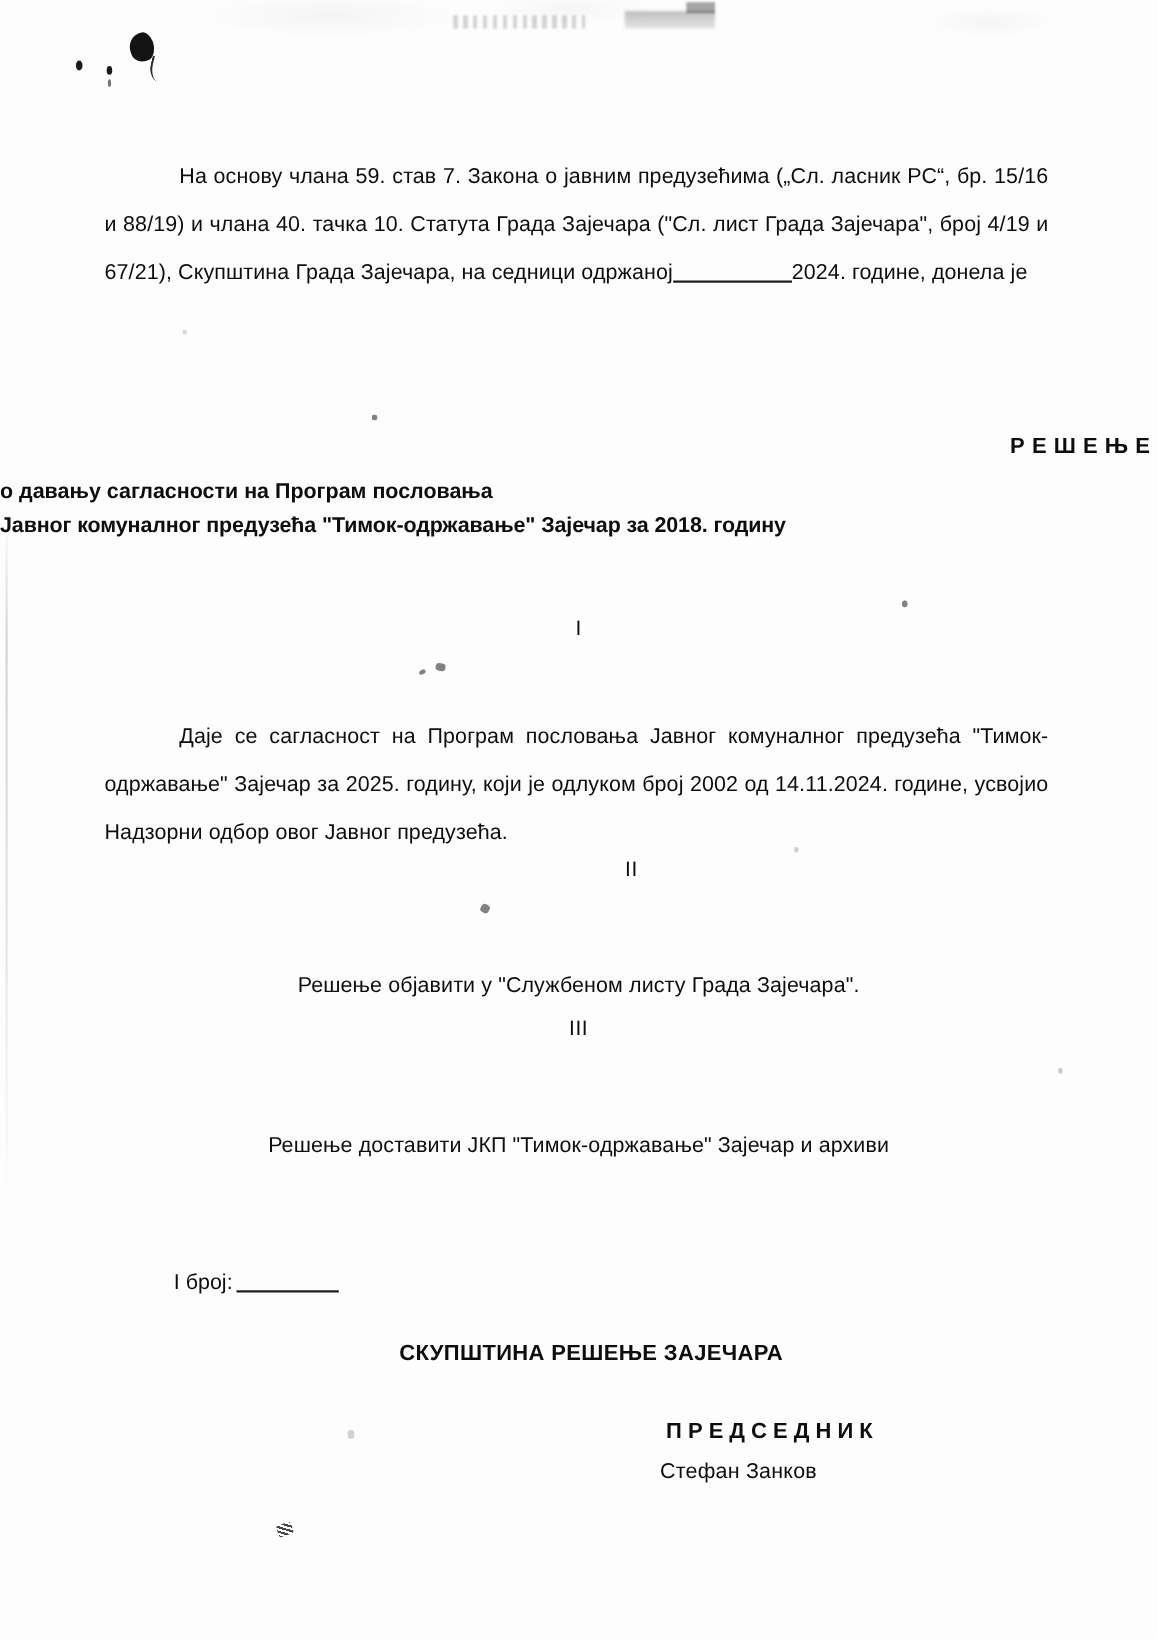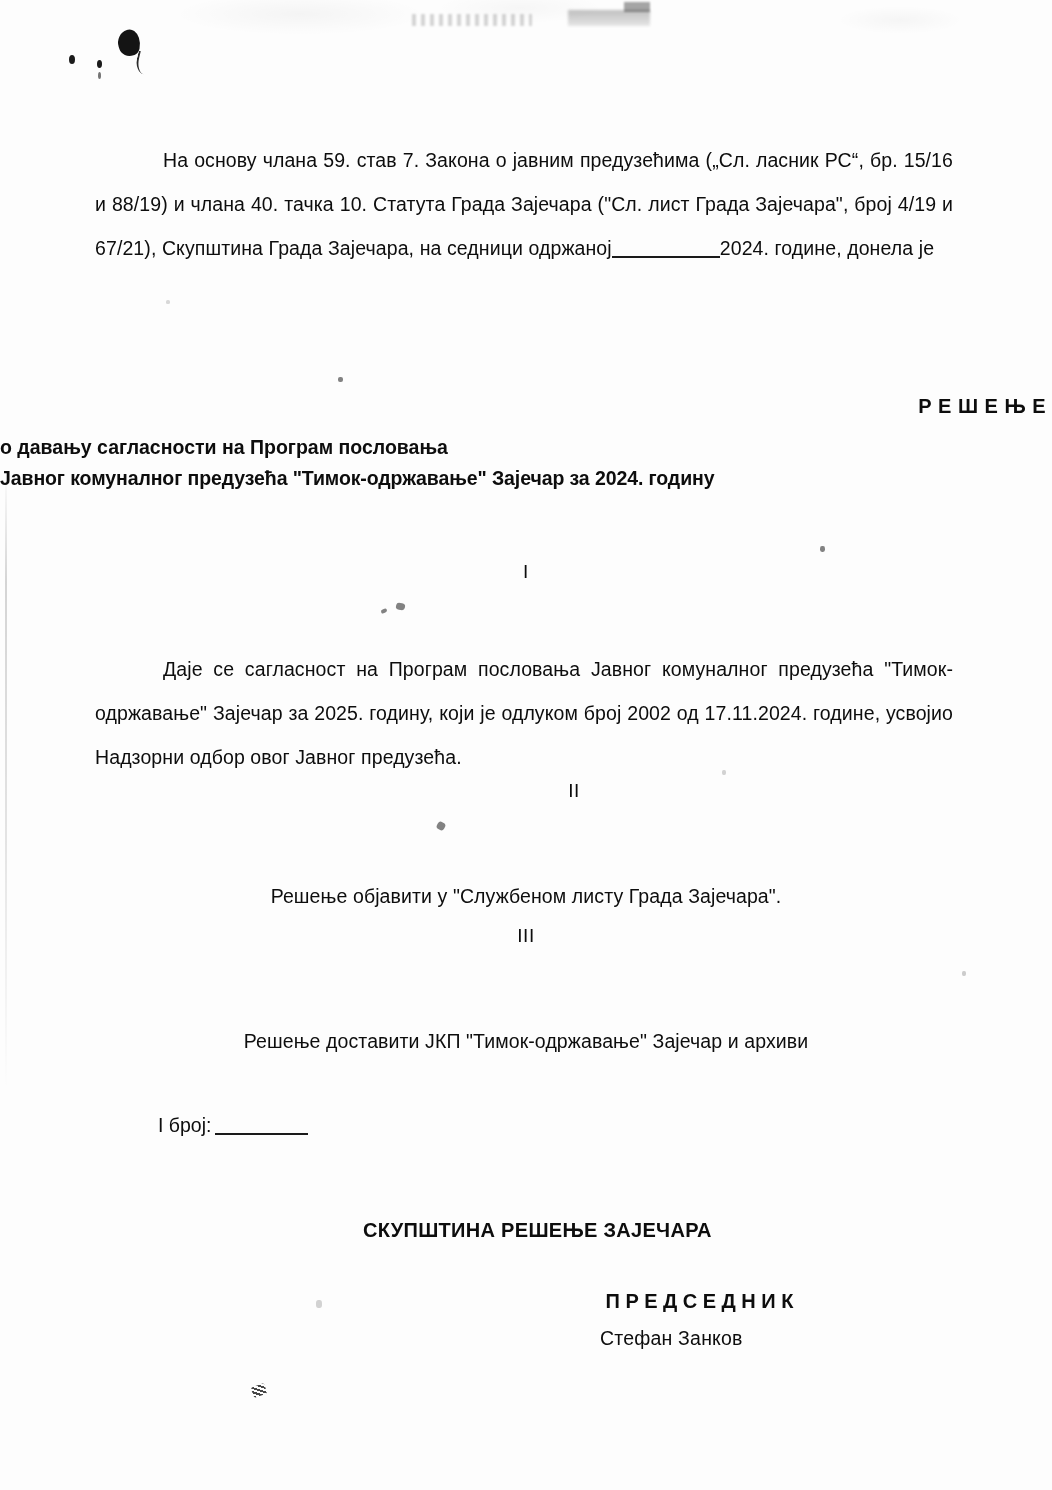--- a/index.html
+++ b/index.html
@@ -176,21 +176,21 @@
     top: 999px;
     text-align: center;
     text-indent: 0;
     left: 0;
     width: 1052px;
   }
 
   .footer-meta {
     position: absolute;
     left: 158px;
-    top: 1108px;
+    top: 1149px;
     font-size: 19.5px;
     line-height: 35px;
   }
   .footer-meta .fill-short {
     display: inline-block;
     width: 93px;
     border-bottom: 2px solid #1a1a1a;
     vertical-align: -3px;
     margin-left: 4px;
   }
@@ -257,25 +257,25 @@
   <div class="scan-noise fleck fleck-10"></div>
 
   <div class="doc-body">
 
     <p class="intro"><span>На основу члана 59. став 7. Закона о јавним предузећима („Сл. ласник РС“, бр. 15/16 и 88/19) и члана 40.  тачка 10. Статута Града Зајечара ("Сл. лист Града Зајечара", број 4/19 и 67/21), Скупштина Града Зајечара, на седници одржаној</span><span class="blank-line"></span><span>2024. године, донела је</span></p>
 
     <h1 class="heading-reshenje">РЕШЕЊЕ</h1>
 
     <div class="subtitle">
       <div class="line1">о давању сагласности  на Програм пословања</div>
-      <div class="line2">Јавног комуналног предузећа "Тимок-одржавање" Зајечар за 2024. годину</div>
+      <div class="line2">Јавног комуналног предузећа "Тимок-одржавање" Зајечар за 2018. годину</div>
     </div>
 
     <div class="section-num sec-i">I</div>
-    <p class="para para-i">Даје се сагласност на Програм пословања Јавног комуналног предузећа "Тимок-одржавање" Зајечар за 2025. годину, који је одлуком број 2002 од 17.11.2024. године, усвојио Надзорни одбор овог Јавног предузећа.</p>
+    <p class="para para-i">Даје се сагласност на Програм пословања Јавног комуналног предузећа "Тимок-одржавање" Зајечар за 2025. годину, који је одлуком број 2002 од 14.11.2024. године, усвојио Надзорни одбор овог Јавног предузећа.</p>
 
     <div class="section-num sec-ii">II</div>
     <p class="para para-ii">Решење објавити у "Службеном листу Града Зајечара".</p>
 
     <div class="section-num sec-iii">III</div>
     <p class="para para-iii">Решење доставити ЈКП "Тимок-одржавање" Зајечар  и архиви</p>
 
     <div class="footer-meta">
       <div><span>I број:</span><span class="fill-short"></span></div>
     </div>

